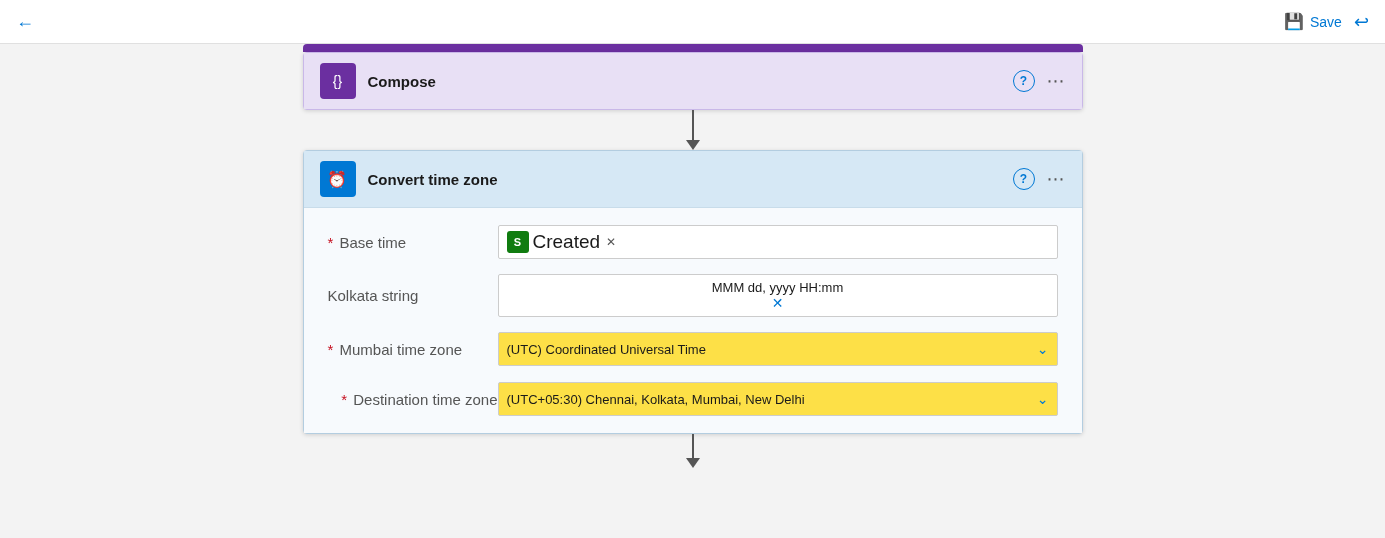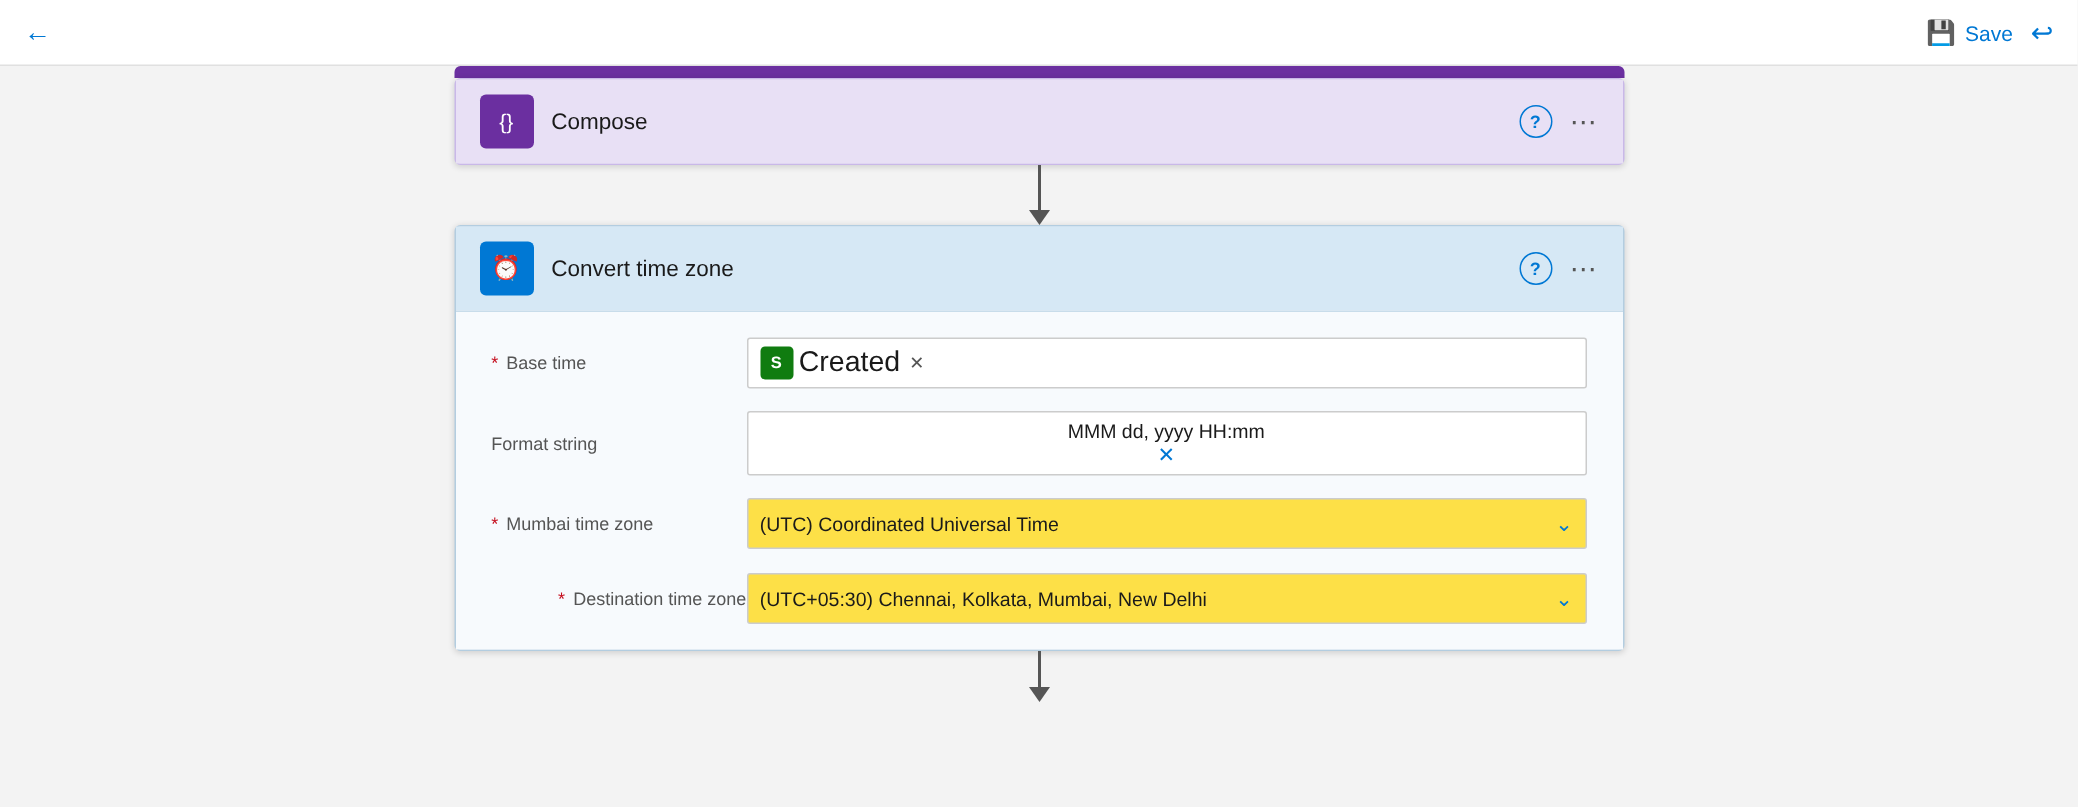--- a/index.html
+++ b/index.html
@@ -125,21 +125,21 @@
       display: flex;
       align-items: center;
       justify-content: center;
       color: #fff;
       font-size: 16px;
       flex-shrink: 0;
     }
     .card-title {
       flex: 1;
       font-size: 15px;
-      font-weight: 400;
+      font-weight: 700;
       color: #1a1a1a;
       margin-left: 12px;
     }
     .card-actions {
       display: flex;
       align-items: center;
       gap: 12px;
     }
     .help-icon {
       width: 22px;
@@ -206,21 +206,21 @@
       align-items: center;
       margin-bottom: 14px;
       min-height: 36px;
     }
     .field-row:last-child {
       margin-bottom: 0;
       text-align: right;
     }
     .field-label {
       width: 170px;
-      font-size: 12px;
+      font-size: 15px;
       color: #555;
       flex-shrink: 0;
     }
     .field-label .required {
       color: #c50f1f;
       margin-right: 2px;
     }
     .field-control {
       flex: 1;
     }
@@ -399,21 +399,21 @@
                 </div>
                 <span class="tag-text">Created</span>
                 <span class="tag-close">✕</span>
               </div>
             </div>
           </div>
         </div>
 
         <div class="field-row">
           <div class="field-label">
-            <span>Format string</span>
+            <span>Kolkata string</span>
           </div>
           <div class="field-control">
             <div class="text-input">
               <span class="text-input-value">MMM dd, yyyy HH:mm</span>
               <span class="clear-icon">✕</span>
             </div>
           </div>
         </div>
 
         <div class="field-row">

